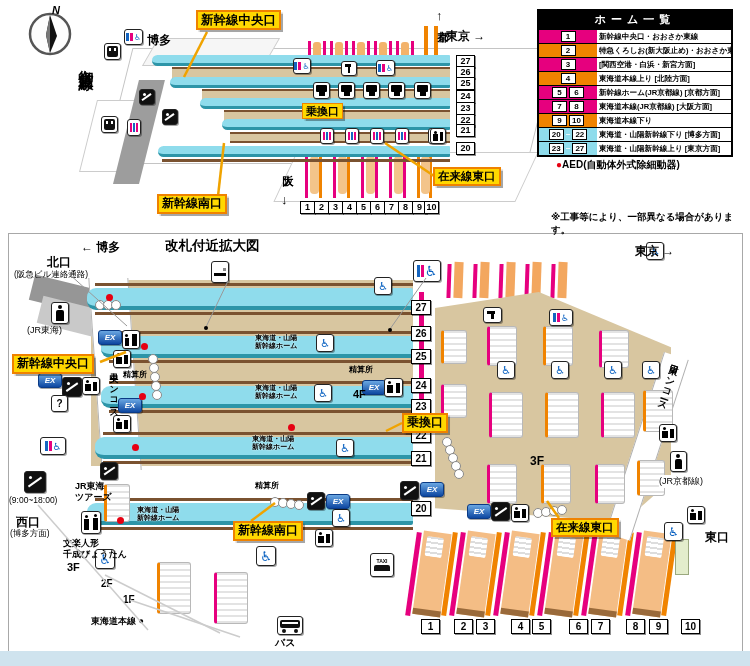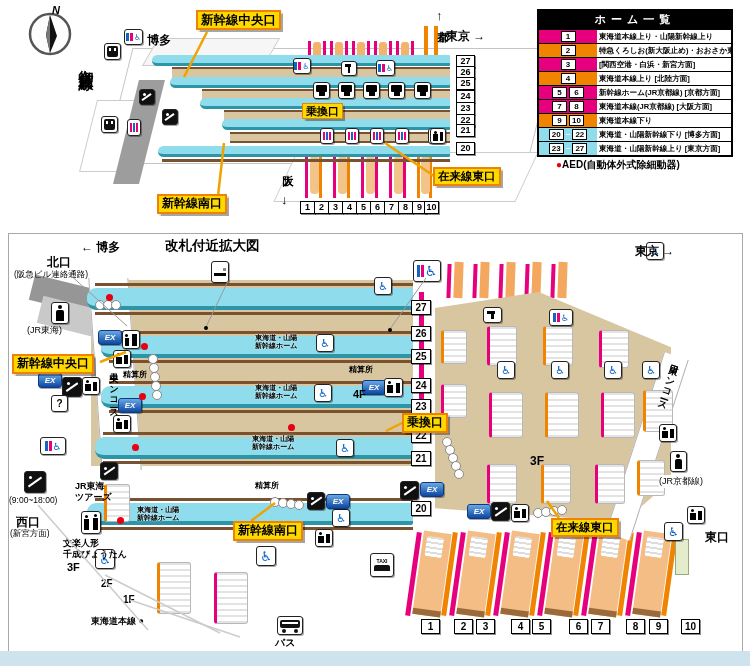--- a/index.html
+++ b/index.html
@@ -221,21 +221,21 @@
       </div>
     </div>
 
   <div id="legend">
     <div class="hdr">ホーム一覧</div>
     <div id="legend-rows">
         <div class="lrow">
           <div class="lchip" style="background: rgb(230, 0, 126);">
             <span class="nb">1</span>
           </div>
-          <div class="ltxt">東海道本線上り・山陽新幹線上り</div>
+          <div class="ltxt">新幹線中央口・おおさか東線</div>
         </div>
         <div class="lrow">
           <div class="lchip" style="background: rgb(240, 131, 0);">
             <span class="nb">2</span>
           </div>
           <div class="ltxt">特急くろしお(新大阪止め)・おおさか東線</div>
         </div>
         <div class="lrow">
           <div class="lchip" style="background: rgb(230, 0, 126);">
             <span class="nb">3</span>
@@ -283,20 +283,21 @@
             <span class="sep">~</span>
             <span class="nb">27</span>
           </div>
           <div class="ltxt">東海道・山陽新幹線上り [東京方面]</div>
         </div>
       </div>
   </div>
   <div class="abs b" style="left:556px;top:158px;font-size:10px;z-index:20">
     <span style="color:#e60012">●</span><span>AED(自動体外式除細動器)</span>
   </div>
+  <div class="abs b" style="left:551px;top:211px;font-size:9.5px;z-index:20">※工事等により、一部異なる場合があります。</div>
 
   <div id="dmap">
     <div class="abs b" style="left:156px;top:3px;font-size:13.5px;z-index:20">改札付近拡大図</div>
     <div class="abs b" style="left:72px;top:5px;font-size:12px;z-index:20">← 博多</div>
     <div class="abs b" style="left:626px;top:9px;font-size:12px;z-index:20">東京 →</div>
     <div class="abs b" style="left:38px;top:20px;font-size:12px;z-index:20">北口</div>
     <div class="abs" style="left:5px;top:35px;font-size:8.5px;z-index:20">(阪急ビル連絡通路)</div>
     <div class="abs" style="left:18px;top:90px;font-size:9px;z-index:20">(JR東海)</div>
 
     <div class="abs" style="left:22px;top:48px;width:66px;height:26px;background:#969696;transform:rotate(14deg);z-index:2"></div>
@@ -316,21 +317,21 @@
 
     <div class="abs" style="left:655px;top:118px;width:24px;height:190px;background:#fff;border-left:1px solid #b0b0b0;border-right:1px solid #b0b0b0;transform:rotate(18deg);transform-origin:top left;z-index:5"></div>
     <div class="abs vtext b" style="left:662px;top:122px;font-size:9.5px;letter-spacing:1px;transform:rotate(18deg);transform-origin:top left;z-index:16">東口コンコース</div>
     <div class="abs" style="left:650px;top:241px;font-size:9px;z-index:16;background:#fff;">(JR京都線)</div>
     <div class="abs b" style="left:696px;top:295px;font-size:12px;z-index:16">東口</div>
 
     <div class="ylab" style="left:542px;top:284px;font-size:11.5px;">在来線東口</div>
     <div class="ylab" style="left:224px;top:287px;font-size:12px;">新幹線南口</div>
 
     <div class="abs b" style="left:7px;top:280px;font-size:12px;z-index:16">西口</div>
-    <div class="abs" style="left:1px;top:294px;font-size:8.5px;z-index:16">(新宮方面)</div>
+    <div class="abs" style="left:1px;top:294px;font-size:8.5px;z-index:16">(博多方面)</div>
 
     <div class="abs b" style="left:66px;top:247px;font-size:9px;line-height:1.2;z-index:16">
       <div>JR東海</div>
       <div>ツアーズ</div>
     </div>
     <div class="abs" style="left:0px;top:261px;font-size:8.5px;z-index:16">(9:00~18:00)</div>
 
     <div class="abs b" style="left:54px;top:304px;font-size:9px;line-height:1.2;z-index:16">
       <div>文楽人形</div>
       <div>千成びょうたん</div>

